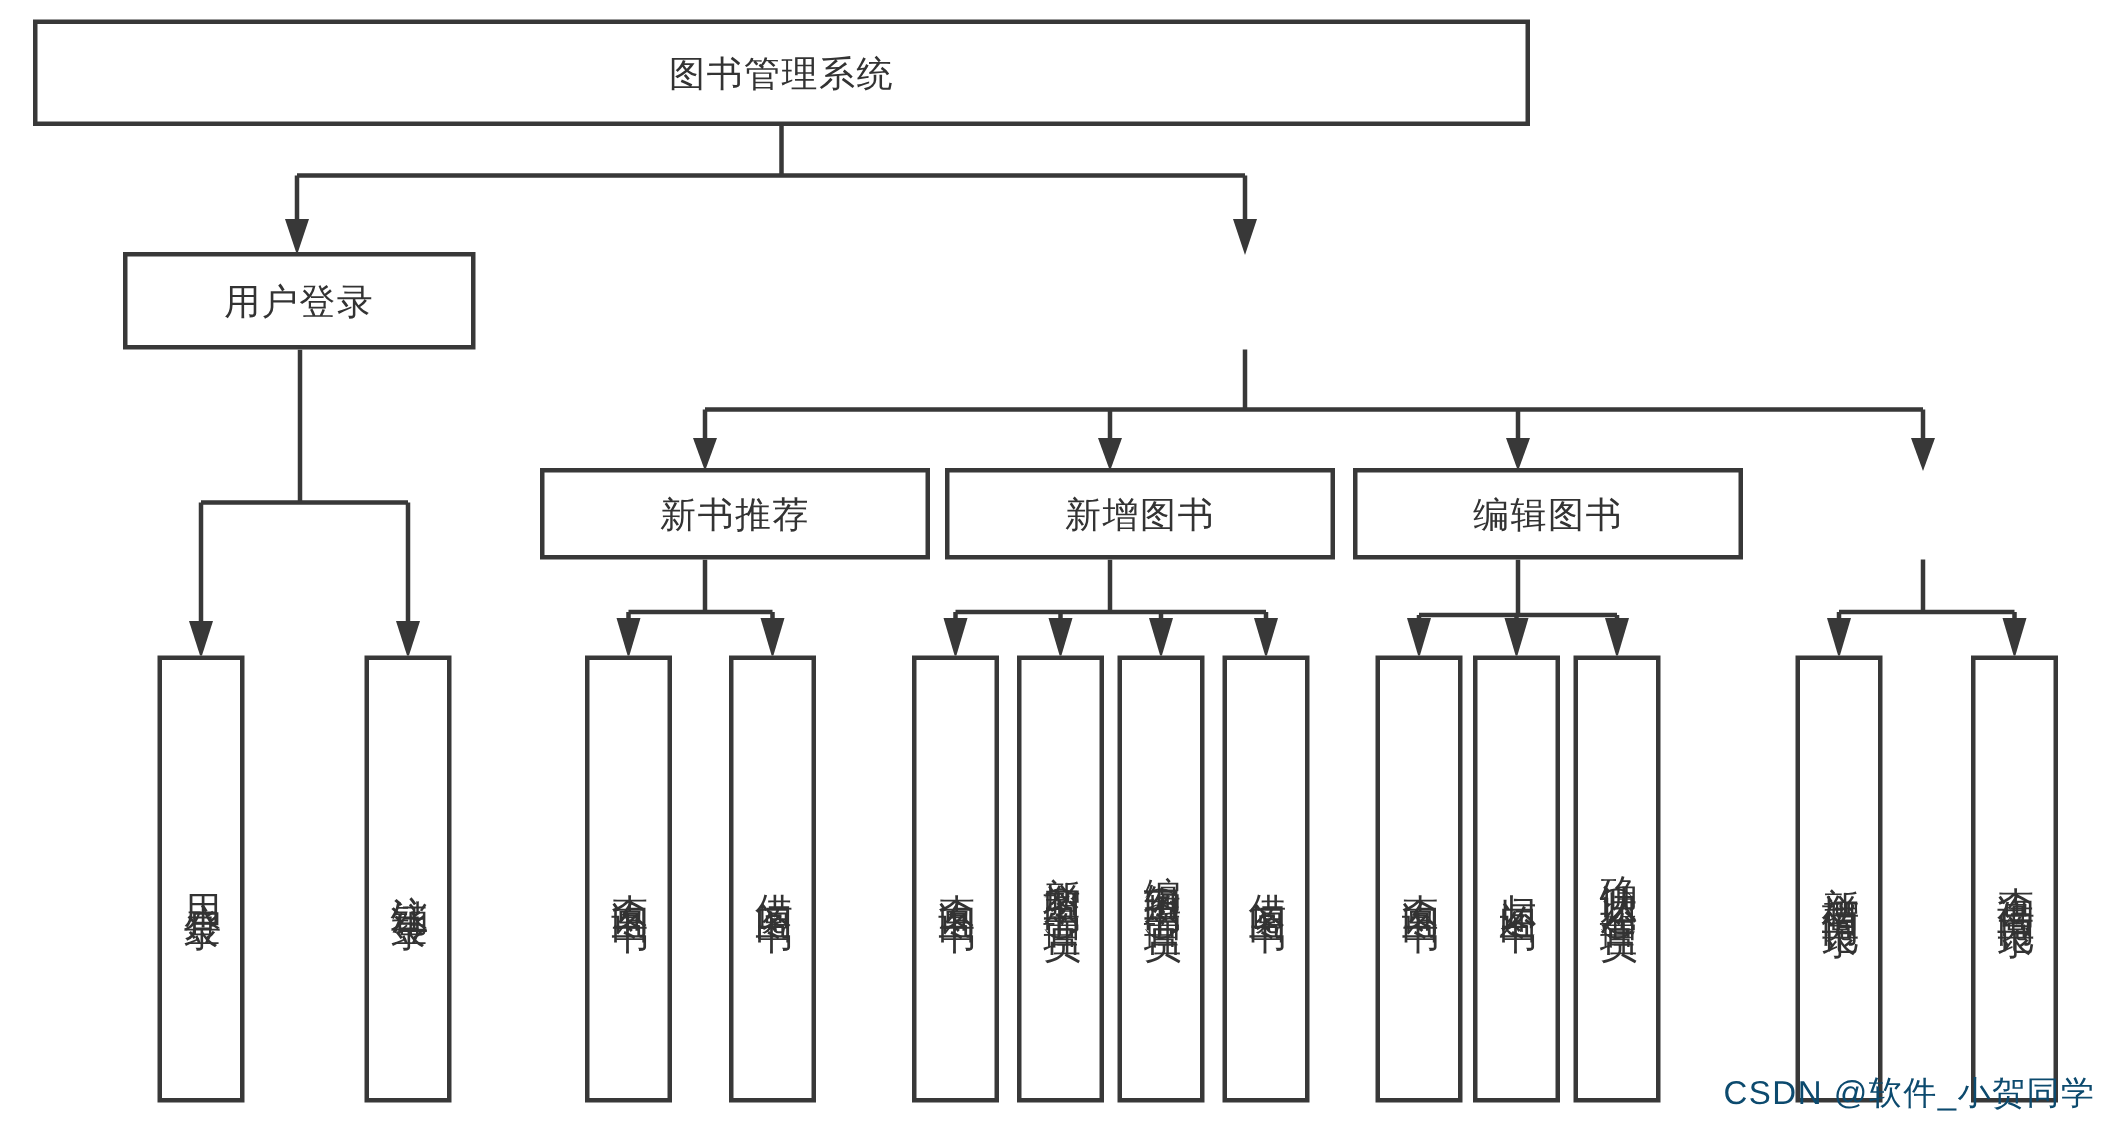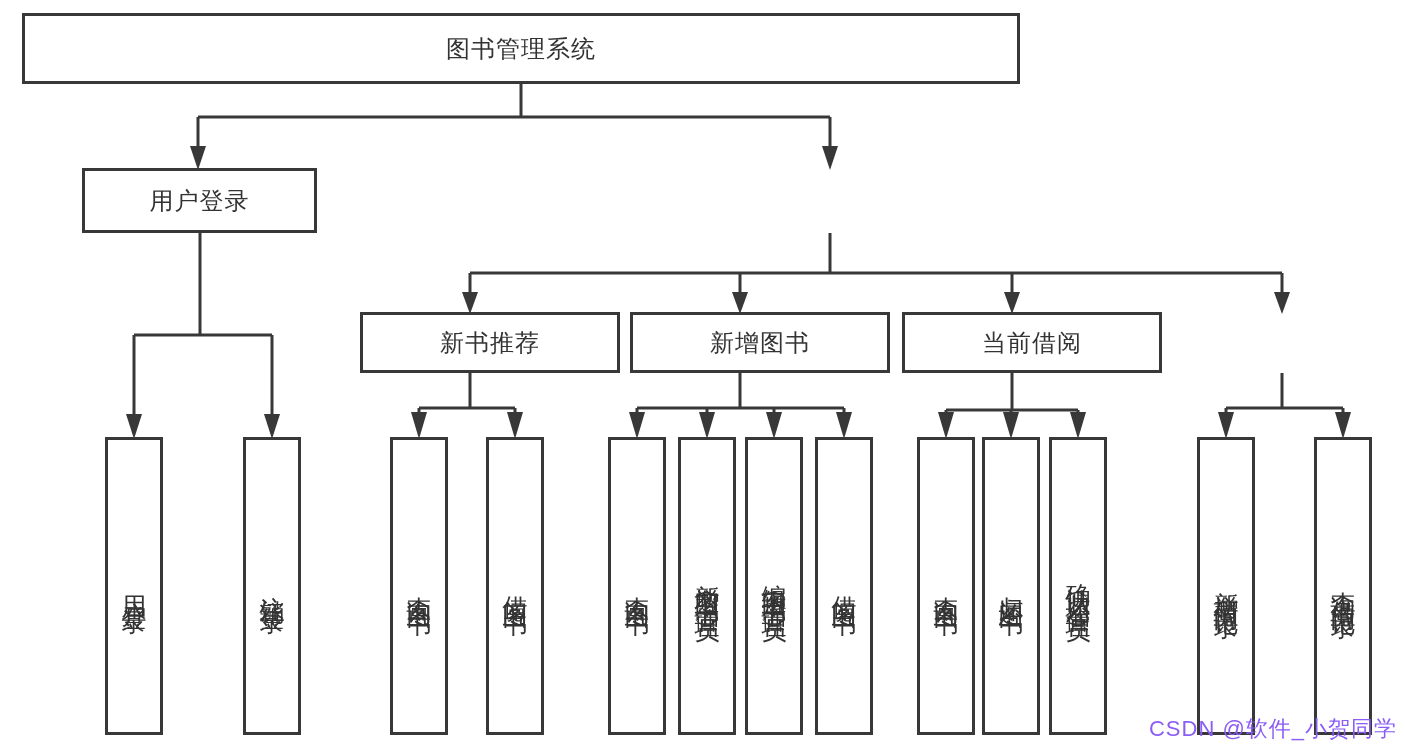--- a/index.html
+++ b/index.html
@@ -30,21 +30,21 @@
   }
   .leaf .vtext{
     writing-mode:vertical-rl;
     text-orientation:mixed;
     line-height:1;
   }
   #watermark{
     position:absolute;
     right:8px;top:714px;
     font-size:22px;
-    color:#8b5cf6;
+    color:#0c4a6e;
     letter-spacing:1px;
     z-index:2;
     white-space:nowrap;
   }
 </style>
 </head>
 <body>
 
 <div id="canvas">
 
@@ -96,21 +96,21 @@
     <span>用户登录</span>
   </div>
 
   <div class="node h-node lvl3" style="left:360px;">
     <span>新书推荐</span>
   </div>
   <div class="node h-node lvl3" style="left:630px;">
     <span>新增图书</span>
   </div>
   <div class="node h-node lvl3" style="left:902px;">
-    <span>当前借阅</span>
+    <span>编辑图书</span>
   </div>
 
   <div class="node leaf" style="left:105px;">
     <span class="vtext">用户登录</span>
   </div>
   <div class="node leaf" style="left:243px;">
     <span class="vtext">注销登录</span>
   </div>
 
   <div class="node leaf" style="left:390px;">

